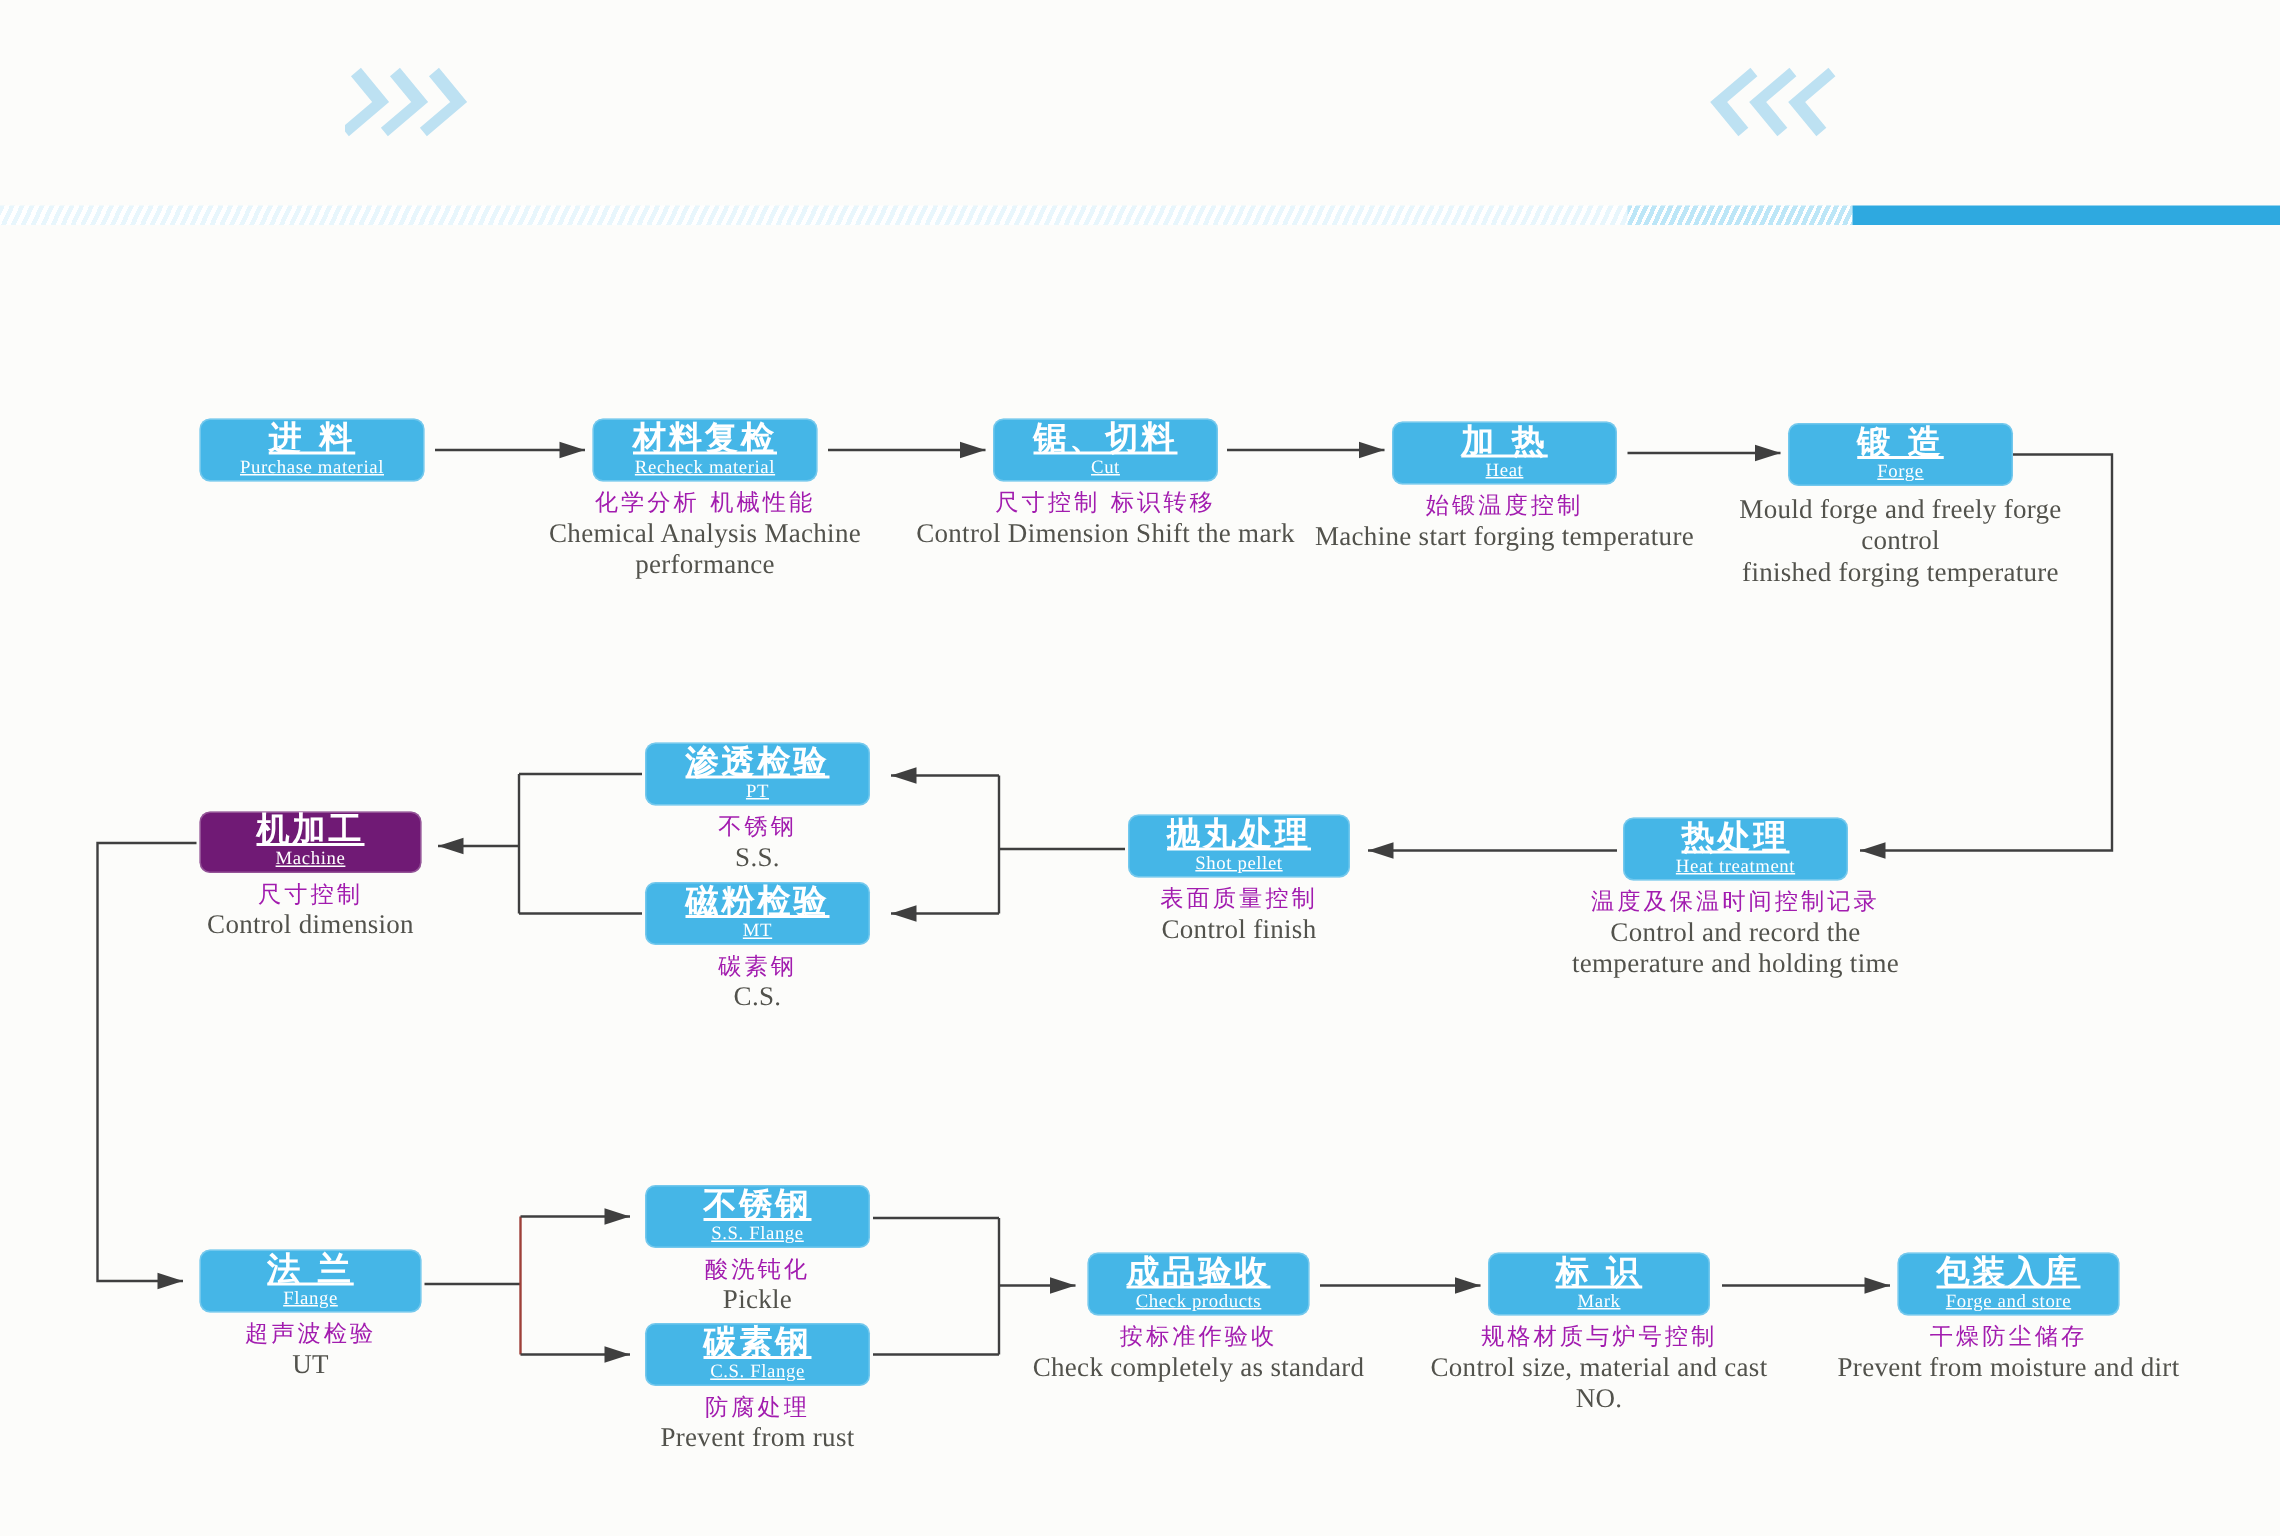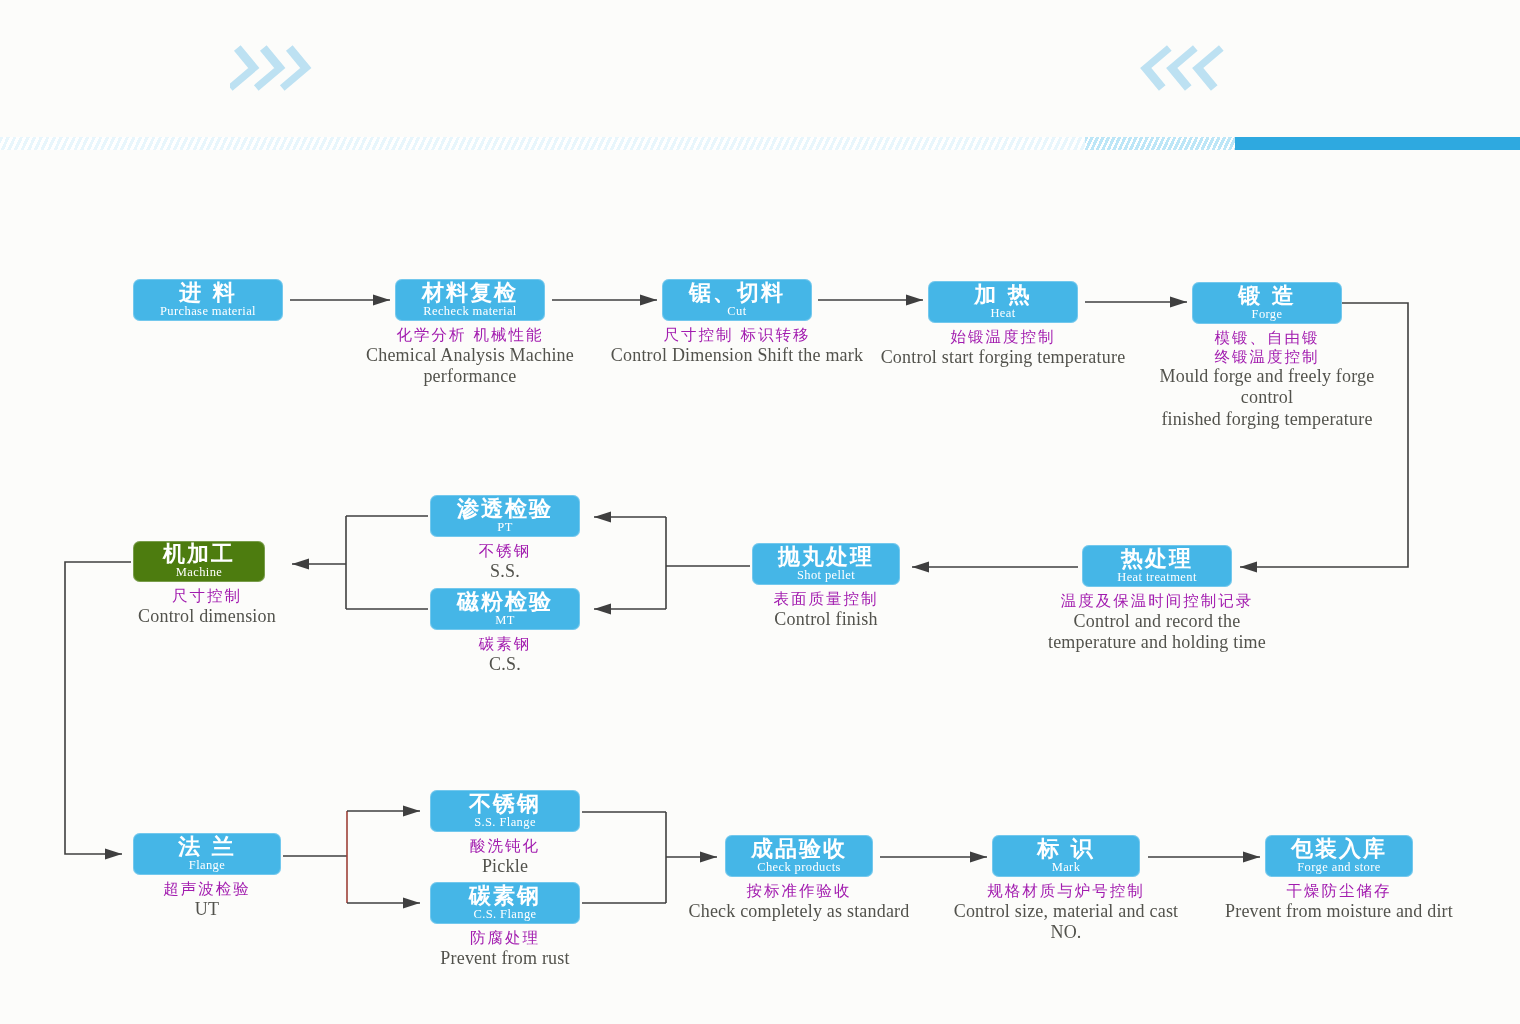--- a/index.html
+++ b/index.html
@@ -25,21 +25,21 @@
     background:repeating-linear-gradient(115deg,#e8f6fc 0 3px,#ffffff 3px 6px);}
   .band-mid{position:absolute;left:1085px;top:137px;width:150px;height:13px;
     background:repeating-linear-gradient(115deg,#bce6f7 0 3px,#ffffff 3px 5px);}
   .band-solid{position:absolute;left:1235px;top:137px;width:285px;height:13px;}
 
   
   #diagram{position:absolute;left:0;top:0;width:1520px;height:1024px;}
   #edges-svg{position:absolute;left:0;top:0;width:1520px;height:1024px;}
   .node{position:absolute;border-radius:7px;color:#ffffff;text-align:center;
         display:flex;flex-direction:column;align-items:center;justify-content:center;
-        box-shadow:0 0 0 1px rgba(255,255,255,0.25) inset;}
+        box-shadow:0 0 0 1px rgba(255,255,255,0.25) inset;text-decoration:underline;}
   .node-zh{font-size:22px;font-weight:700;letter-spacing:2px;line-height:1.0;
            font-family:"DejaVu Sans","Liberation Sans",sans-serif;}
   .node-en{font-size:12.5px;font-weight:400;letter-spacing:0.4px;line-height:1.05;
            margin-top:1px;font-family:"Liberation Serif","DejaVu Serif",serif;}
   .note{position:absolute;transform:translateX(-50%);text-align:center;
         white-space:pre-line;width:max-content;max-width:260px;}
   .note-zh{font-size:15.5px;letter-spacing:2px;color:#a21caf;line-height:1.2;
            font-family:"DejaVu Sans","Liberation Sans",sans-serif;}
   .note-en{font-size:18px;color:#52524c;line-height:1.18;letter-spacing:0.2px;
            font-family:"Liberation Serif","DejaVu Serif",serif;}
@@ -123,27 +123,26 @@
         <div class="note" style="left: 470px; top: 326px;"><div class="note-zh">化学分析  机械性能</div><div class="note-en">Chemical  Analysis  Machine performance</div></div>
         <div class="node" style="left: 662px; top: 279px; width: 150px; height: 42px; background: rgb(69, 182, 231);">
           <div class="node-zh">锯、切料</div>
           <div class="node-en">Cut</div>
         </div>
         <div class="note" style="left: 737px; top: 326px;"><div class="note-zh">尺寸控制  标识转移</div><div class="note-en">Control Dimension   Shift the mark</div></div>
         <div class="node" style="left: 928px; top: 281px; width: 150px; height: 42px; background: rgb(69, 182, 231);">
           <div class="node-zh">加 热</div>
           <div class="node-en">Heat</div>
         </div>
-        <div class="note" style="left: 1003px; top: 328px;"><div class="note-zh">始锻温度控制</div><div class="note-en">Control start forging temperature</div></div>
+        <div class="note" style="left: 1003px; top: 328px;"><div class="note-zh">始锻温度控制</div><div class="note-en">Machine start forging temperature</div></div>
         <div class="node" style="left: 1192px; top: 282px; width: 150px; height: 42px; background: rgb(69, 182, 231);">
           <div class="node-zh">锻 造</div>
           <div class="node-en">Forge</div>
         </div>
-        <div class="note" style="left: 1267px; top: 329px;"><div class="note-zh">模锻、自由锻
-终锻温度控制</div><div class="note-en">Mould forge and freely forge control
+        <div class="note" style="left: 1267px; top: 329px;"><div class="note-en">Mould forge and freely forge control
 finished forging temperature</div></div>
         <div class="node" style="left: 1082px; top: 545px; width: 150px; height: 42px; background: rgb(69, 182, 231);">
           <div class="node-zh">热处理</div>
           <div class="node-en">Heat treatment</div>
         </div>
         <div class="note" style="left: 1157px; top: 592px;"><div class="note-zh">温度及保温时间控制记录</div><div class="note-en">Control and record the
 temperature and holding time</div></div>
         <div class="node" style="left: 752px; top: 543px; width: 148px; height: 42px; background: rgb(69, 182, 231);">
           <div class="node-zh">抛丸处理</div>
           <div class="node-en">Shot pellet</div>
@@ -152,21 +151,21 @@
         <div class="node" style="left: 430px; top: 495px; width: 150px; height: 42px; background: rgb(69, 182, 231);">
           <div class="node-zh">渗透检验</div>
           <div class="node-en">PT</div>
         </div>
         <div class="note" style="left: 505px; top: 542px;"><div class="note-zh">不锈钢</div><div class="note-en">S.S.</div></div>
         <div class="node" style="left: 430px; top: 588px; width: 150px; height: 42px; background: rgb(69, 182, 231);">
           <div class="node-zh">磁粉检验</div>
           <div class="node-en">MT</div>
         </div>
         <div class="note" style="left: 505px; top: 635px;"><div class="note-zh">碳素钢</div><div class="note-en">C.S.</div></div>
-        <div class="node" style="left: 133px; top: 541px; width: 132px; height: 41px; background: #4d7c0f;">
+        <div class="node" style="left: 133px; top: 541px; width: 148px; height: 41px; background: #701a75;">
           <div class="node-zh">机加工</div>
           <div class="node-en">Machine</div>
         </div>
         <div class="note" style="left: 207px; top: 587px;"><div class="note-zh">尺寸控制</div><div class="note-en">Control dimension</div></div>
         <div class="node" style="left: 133px; top: 833px; width: 148px; height: 42px; background: rgb(69, 182, 231);">
           <div class="node-zh">法 兰</div>
           <div class="node-en">Flange</div>
         </div>
         <div class="note" style="left: 207px; top: 880px;"><div class="note-zh">超声波检验</div><div class="note-en">UT</div></div>
         <div class="node" style="left: 430px; top: 790px; width: 150px; height: 42px; background: rgb(69, 182, 231);">

